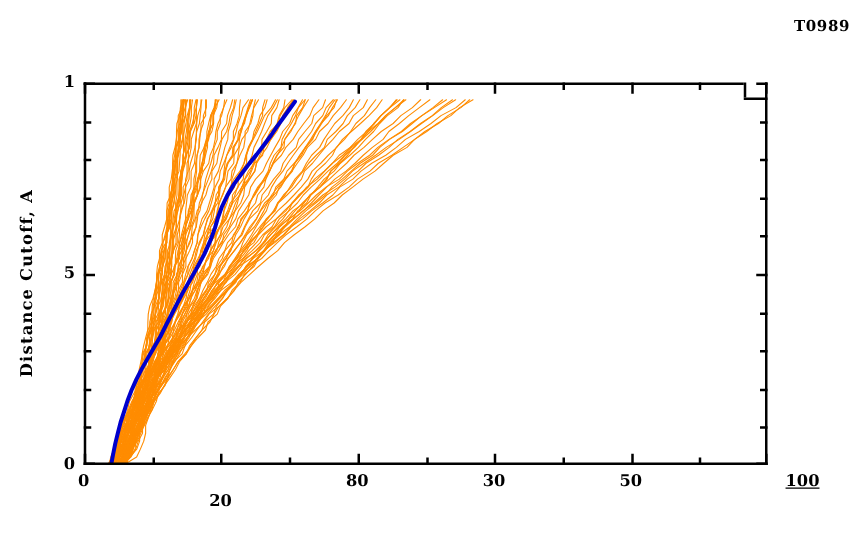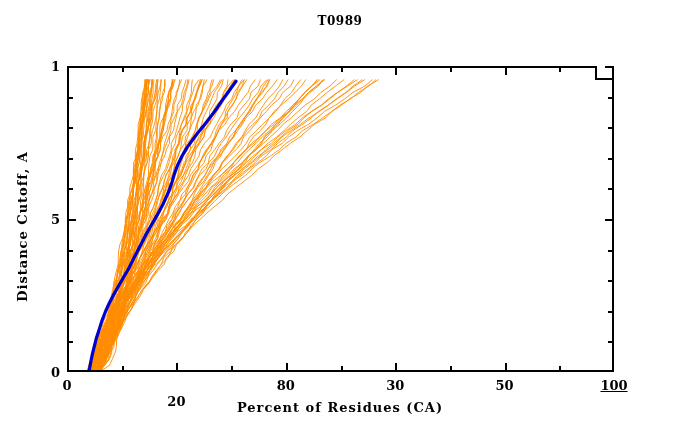--- a/index.html
+++ b/index.html
@@ -1,21 +1,21 @@
 <!DOCTYPE html>
 <html><head>
 <meta charset="utf-8">
 <style>
   html,body{margin:0;padding:0;background:#ffffff;}
   body{width:680px;height:440px;overflow:hidden;
        font-family:"DejaVu Sans Mono","Liberation Mono",monospace;}
   #root{position:relative;width:680px;height:440px;background:#ffffff;}
 
   #chart-title{
-    position:absolute;left:0;top:14px;width:680px;text-align:center;
+    position:absolute;left:0;top:14px;width:680px;text-align:right;
     font-family:"DejaVu Serif","Liberation Serif",serif;
     font-weight:bold;font-size:12px;color:#000;letter-spacing:.5px;
   }
 
   
   #plot-frame{
     position:absolute;left:67px;top:66px;width:547px;height:306px;
     box-sizing:border-box;
   }
   .edge{position:absolute;background:#000;}
@@ -214,26 +214,25 @@
         <div class="tick-yr major" style="width: 9px; right: 0px; top: 0px;"></div>
       </div>
   </div>
 
   <div id="labels-x">
       <div class="lab xlab" style="left: 67px;">0</div>
       <div class="lab xlab" style="left: 176.4px; margin-top: 16px;">20</div>
       <div class="lab xlab" style="left: 285.8px;">80</div>
       <div class="lab xlab" style="left: 395.2px;">30</div>
       <div class="lab xlab" style="left: 504.6px;">50</div>
-      <div class="lab xlab" style="left: 614px; text-decoration: underline;">100</div>
+      <div class="lab xlab" style="left: 642px; text-decoration: underline;">100</div>
     </div>
   <div id="labels-y">
       <div class="lab ylab" style="top: 372px; left: 8px;">0</div>
       <div class="lab ylab" style="top: 219px; left: 8px;">5</div>
       <div class="lab ylab" style="top: 66px; left: 8px;">1</div>
     </div>
 
-  <div id="x-axis-title">Percent of Residues (CA)</div>
   <div style="position:absolute;left:0;top:0;width:0;height:0;">
     <div id="y-axis-title">Distance Cutoff, A</div>
   </div>
 
 </div>
 
 </body></html>

